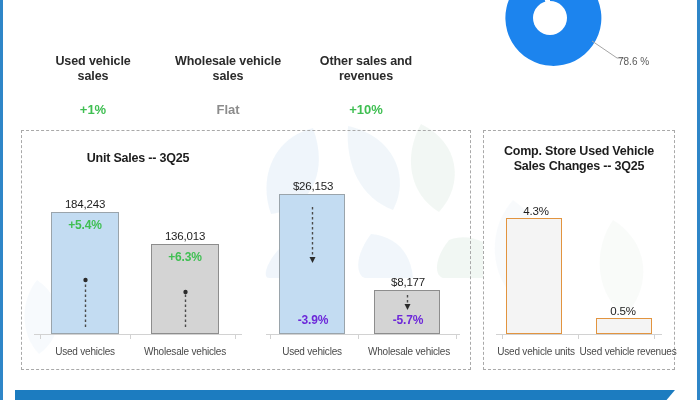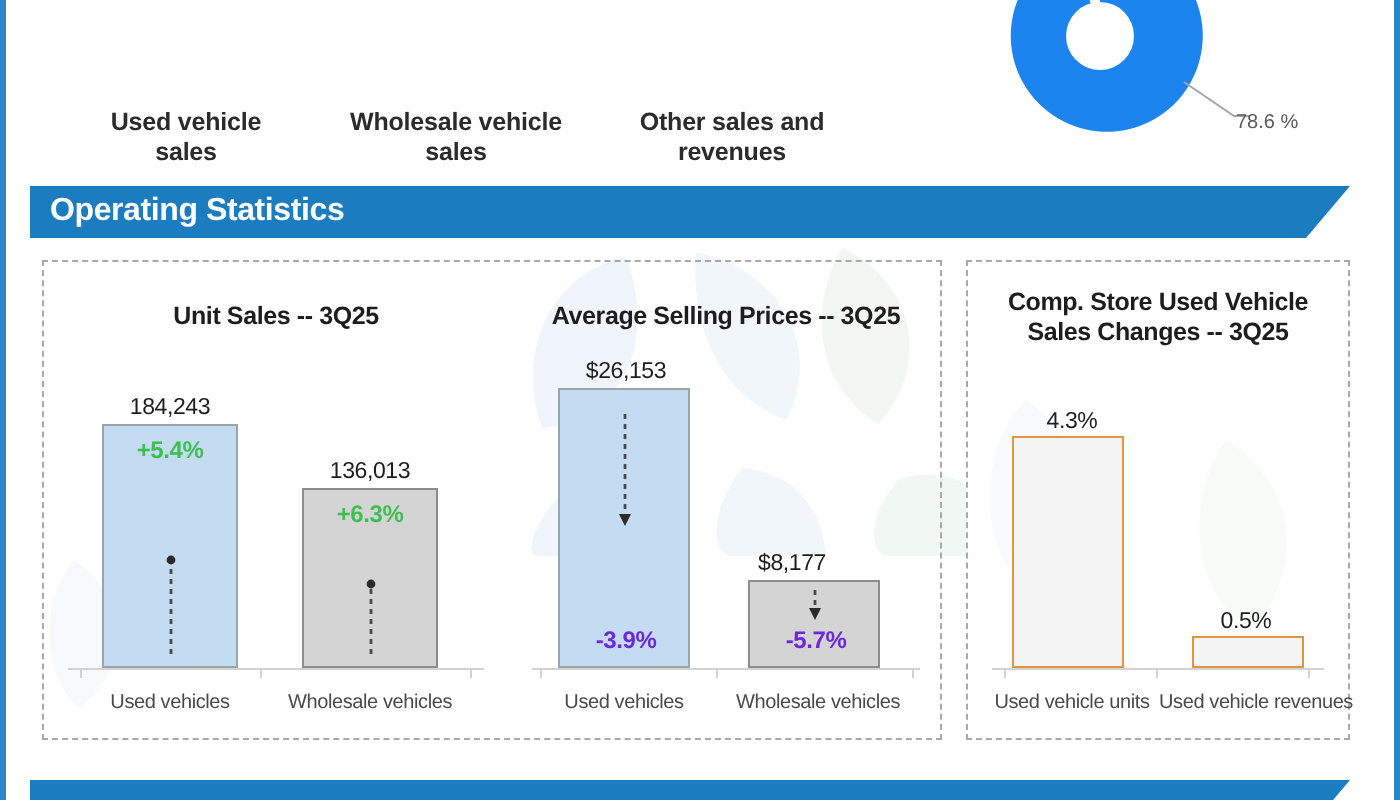--- a/index.html
+++ b/index.html
@@ -245,23 +245,20 @@
         <path d="M52 52 L52 4 A48 48 0 1 1 38.9 6.8 Z" fill="#1C84EE"></path>
         <circle cx="52" cy="52" r="17" fill="#ffffff"></circle>
       </svg>
     </div>
     <svg id="donut-leader" viewBox="0 0 34 22" aria-hidden="true">
       <path d="M1 1 L26 18 L34 18" stroke="#a6a6a6" stroke-width="1" fill="none"></path>
     </svg>
     <div id="donut-pct">78.6 %</div>
   </div>
 
-  <div class="banner" id="banner-operating">
-    <span class="banner-text">Operating Statistics</span>
-  </div>
 
   <div class="panel" id="panel-left">
 
     <div class="chart" id="chart-unit-sales">
       <div class="chart-title">Unit Sales -- 3Q25</div>
       <div class="plot">
         <div class="axis-line"></div>
         <div class="tick" style="left:10px;"></div>
         <div class="tick" style="left:100px;"></div>
         <div class="tick" style="left:205px;"></div>
@@ -281,36 +278,35 @@
           <path d="M4.5 40 L4.5 7" stroke="#4a4a4a" stroke-width="1.4" stroke-dasharray="2.5 2.5" fill="none"></path>
           <circle cx="4.5" cy="5" r="2.2" fill="#2b2b2b"></circle>
         </svg>
 
         <div class="cat-label" style="left:8px; width:94px; bottom:-22px;">Used vehicles</div>
         <div class="cat-label" style="left:104px; width:102px; bottom:-22px;">Wholesale vehicles</div>
       </div>
     </div>
 
     <div class="chart" id="chart-asp">
-      <div class="chart-title">Average Selling Prices -- 3Q25</div>
       <div class="plot">
         <div class="axis-line"></div>
         <div class="tick" style="left:8px;"></div>
         <div class="tick" style="left:96px;"></div>
         <div class="tick" style="left:194px;"></div>
 
         <div class="bar-toplabel" style="left:6px; width:90px; bottom:143px;">$26,153</div>
         <div class="bar bar-blue" style="left:17px; width:66px; height:140px;"></div>
         <div class="bar-inlabel pct-down" style="left:6px; width:90px; bottom:8px;">-3.9%</div>
         <svg class="arrow" style="left:46px; bottom:70px; width:9px; height:58px;" viewBox="0 0 9 58" aria-hidden="true">
           <path d="M4.5 0 L4.5 50" stroke="#4a4a4a" stroke-width="1.4" stroke-dasharray="2.5 2.5" fill="none"></path>
           <path d="M1.5 50 L7.5 50 L4.5 56 Z" fill="#2b2b2b"></path>
         </svg>
 
-        <div class="bar-toplabel" style="left:88px; width:92px; bottom:47px;">$8,177</div>
+        <div class="bar-toplabel" style="left:100px; width:92px; bottom:47px;">$8,177</div>
         <div class="bar bar-gray" style="left:112px; width:66px; height:44px;"></div>
         <div class="bar-inlabel pct-down" style="left:100px; width:92px; bottom:8px;margin-top:16px;">-5.7%</div>
         <svg class="arrow" style="left:141px; bottom:24px; width:9px; height:16px;" viewBox="0 0 9 16" aria-hidden="true">
           <path d="M4.5 0 L4.5 9" stroke="#4a4a4a" stroke-width="1.4" stroke-dasharray="2.5 2.5" fill="none"></path>
           <path d="M1.5 9 L7.5 9 L4.5 15 Z" fill="#2b2b2b"></path>
         </svg>
 
         <div class="cat-label" style="left:4px; width:92px; bottom:-22px;">Used vehicles</div>
         <div class="cat-label" style="left:98px; width:98px; bottom:-22px;">Wholesale vehicles</div>
       </div>

